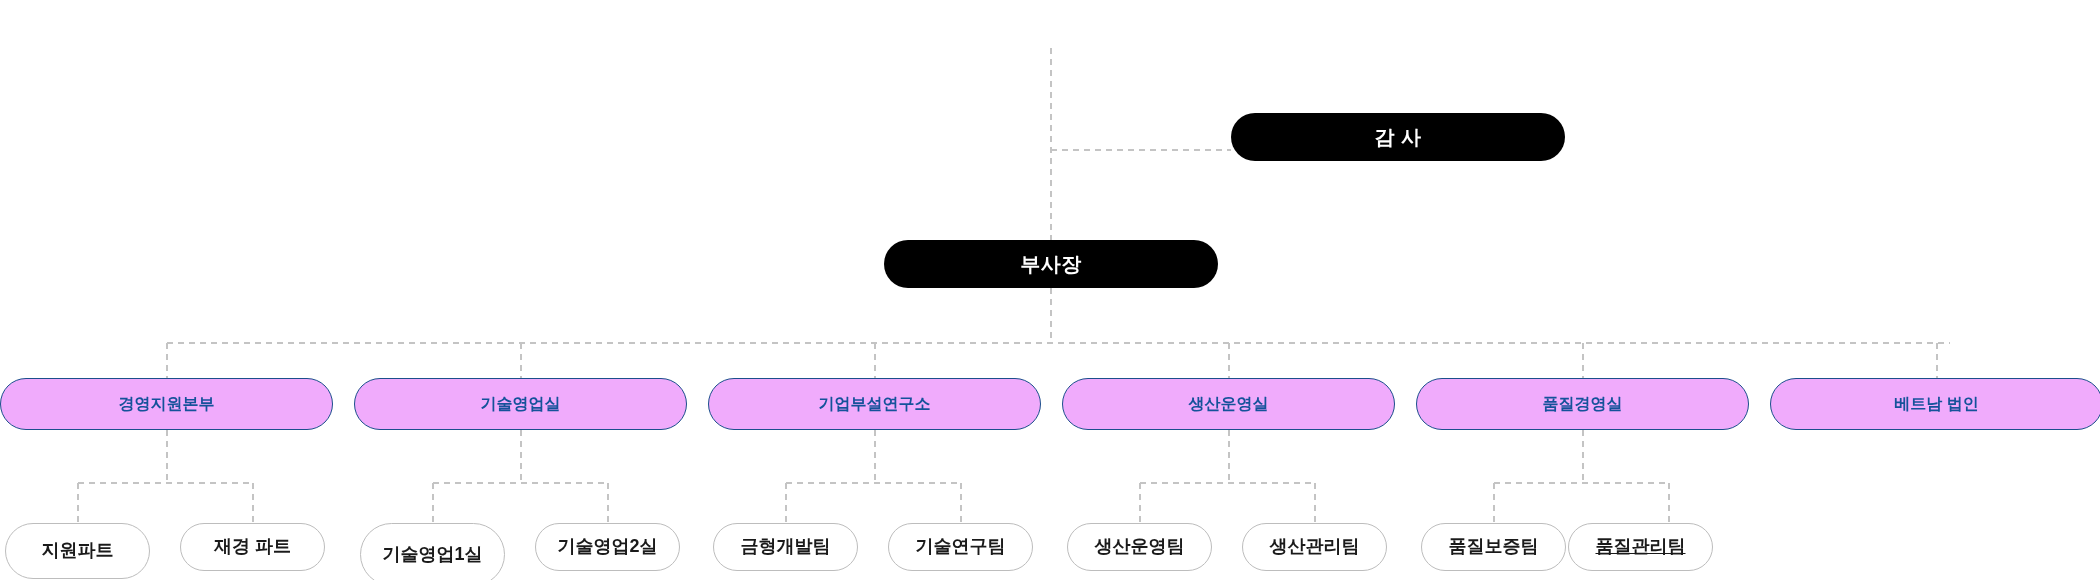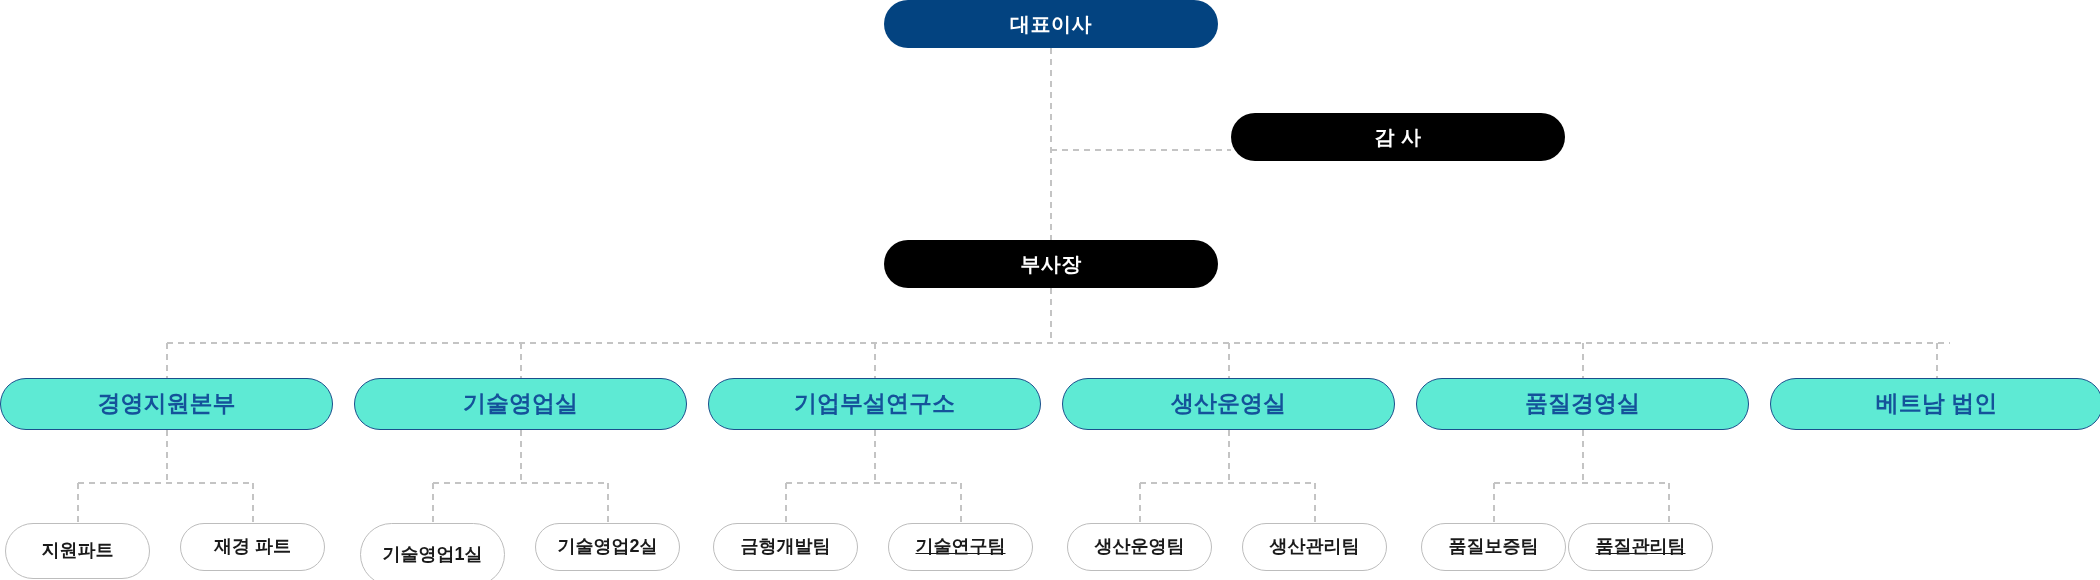--- a/index.html
+++ b/index.html
@@ -51,23 +51,23 @@
   .node.lvl-black {
     background: #000000;
     color: #ffffff;
     font-size: 20px;
     font-weight: bold;
     letter-spacing: 0.5px;
     border: none;
     align-items: center;
   }
   .node.lvl-dept {
-    background: #5eead4;
+    background: #f0abfc;
     color: #14529a;
-    font-size: 23px;
+    font-size: 16px;
     font-weight: bold;
     border: 1.6px solid #1b4f8c;
   }
   .node.lvl-team {
     background: #ffffff;
     color: #1a1a1a;
     font-size: 18px;
     font-weight: bold;
     border: 1.4px solid #bdbdbd;
   }
@@ -103,23 +103,20 @@
       <line x1="1229" y1="430" x2="1229" y2="483" stroke="#c4c4c4" stroke-width="1.4" stroke-dasharray="6 5" shape-rendering="crispEdges"></line>
       <line x1="1140" y1="483" x2="1315" y2="483" stroke="#c4c4c4" stroke-width="1.4" stroke-dasharray="6 5" shape-rendering="crispEdges"></line>
       <line x1="1140" y1="483" x2="1140" y2="523" stroke="#c4c4c4" stroke-width="1.4" stroke-dasharray="6 5" shape-rendering="crispEdges"></line>
       <line x1="1315" y1="483" x2="1315" y2="523" stroke="#c4c4c4" stroke-width="1.4" stroke-dasharray="6 5" shape-rendering="crispEdges"></line>
       <line x1="1583" y1="430" x2="1583" y2="483" stroke="#c4c4c4" stroke-width="1.4" stroke-dasharray="6 5" shape-rendering="crispEdges"></line>
       <line x1="1494" y1="483" x2="1669" y2="483" stroke="#c4c4c4" stroke-width="1.4" stroke-dasharray="6 5" shape-rendering="crispEdges"></line>
       <line x1="1494" y1="483" x2="1494" y2="523" stroke="#c4c4c4" stroke-width="1.4" stroke-dasharray="6 5" shape-rendering="crispEdges"></line>
       <line x1="1669" y1="483" x2="1669" y2="523" stroke="#c4c4c4" stroke-width="1.4" stroke-dasharray="6 5" shape-rendering="crispEdges"></line>
     </svg>
 
-  <div class="node lvl-ceo" id="node-ceo" style="left: 884px; top: 0px; width: 334px; height: 48px;">
-    <span class="node-label">대표이사</span>
-  </div>
 
   <div class="node lvl-black" id="node-auditor" style="left: 1231px; top: 113px; width: 334px; height: 48px;">
     <span class="node-label">감 사</span>
   </div>
 
   <div class="node lvl-black" id="node-vice-president" style="left: 884px; top: 240px; width: 334px; height: 48px;">
     <span class="node-label">부사장</span>
   </div>
 
   <div id="departments-layer">
@@ -151,21 +148,21 @@
       </div>
       <div class="node lvl-team" style="left: 360px; top: 523px; width: 145px; height: 63px;">
         <span class="node-label">기술영업1실</span>
       </div>
       <div class="node lvl-team" style="left: 535px; top: 523px; width: 145px; height: 48px;">
         <span class="node-label">기술영업2실</span>
       </div>
       <div class="node lvl-team" style="left: 713px; top: 523px; width: 145px; height: 48px;">
         <span class="node-label">금형개발팀</span>
       </div>
-      <div class="node lvl-team" style="left: 888px; top: 523px; width: 145px; height: 48px; text-decoration: underline;">
+      <div class="node lvl-team" style="left: 888px; top: 523px; width: 145px; height: 48px;">
         <span class="node-label">기술연구팀</span>
       </div>
       <div class="node lvl-team" style="left: 1067px; top: 523px; width: 145px; height: 48px;">
         <span class="node-label">생산운영팀</span>
       </div>
       <div class="node lvl-team" style="left: 1242px; top: 523px; width: 145px; height: 48px;">
         <span class="node-label">생산관리팀</span>
       </div>
       <div class="node lvl-team" style="left: 1421px; top: 523px; width: 145px; height: 48px;">
         <span class="node-label">품질보증팀</span>

